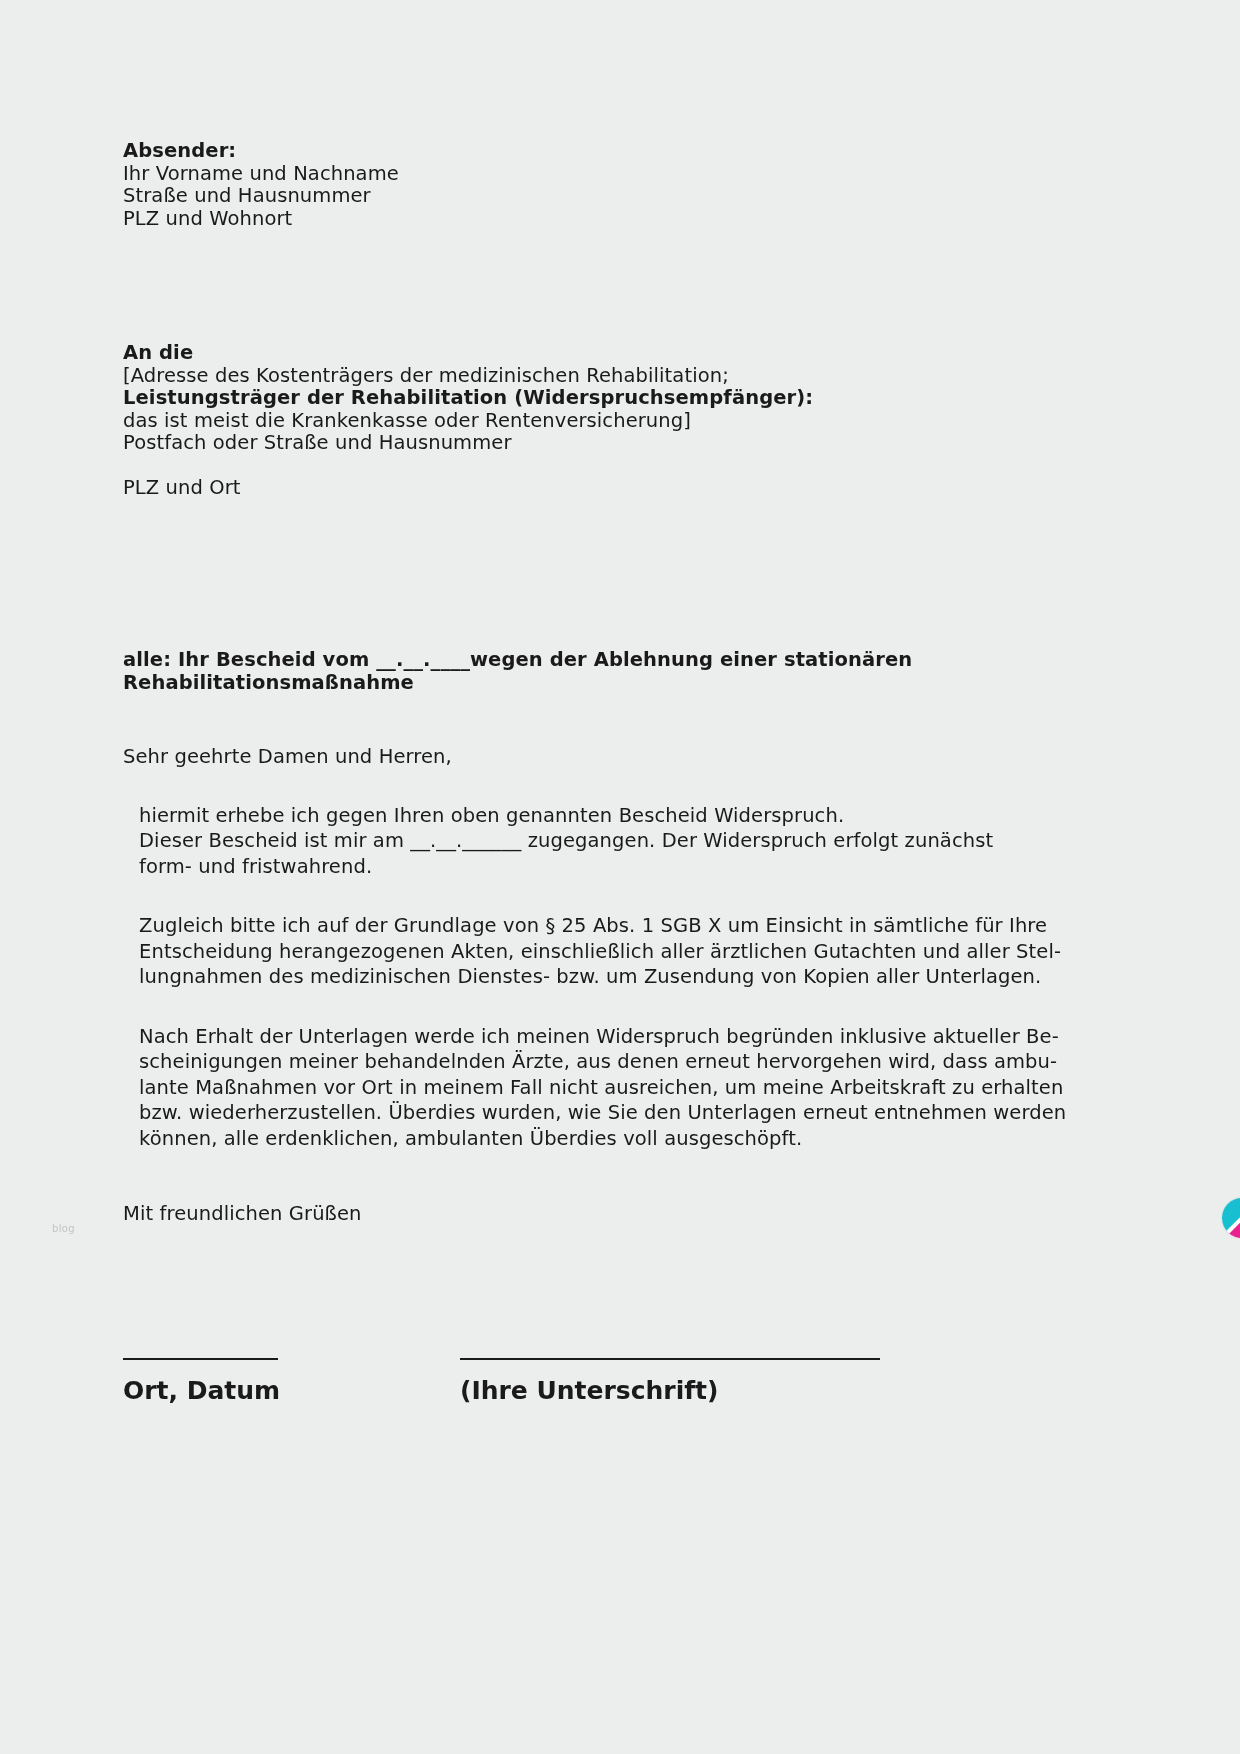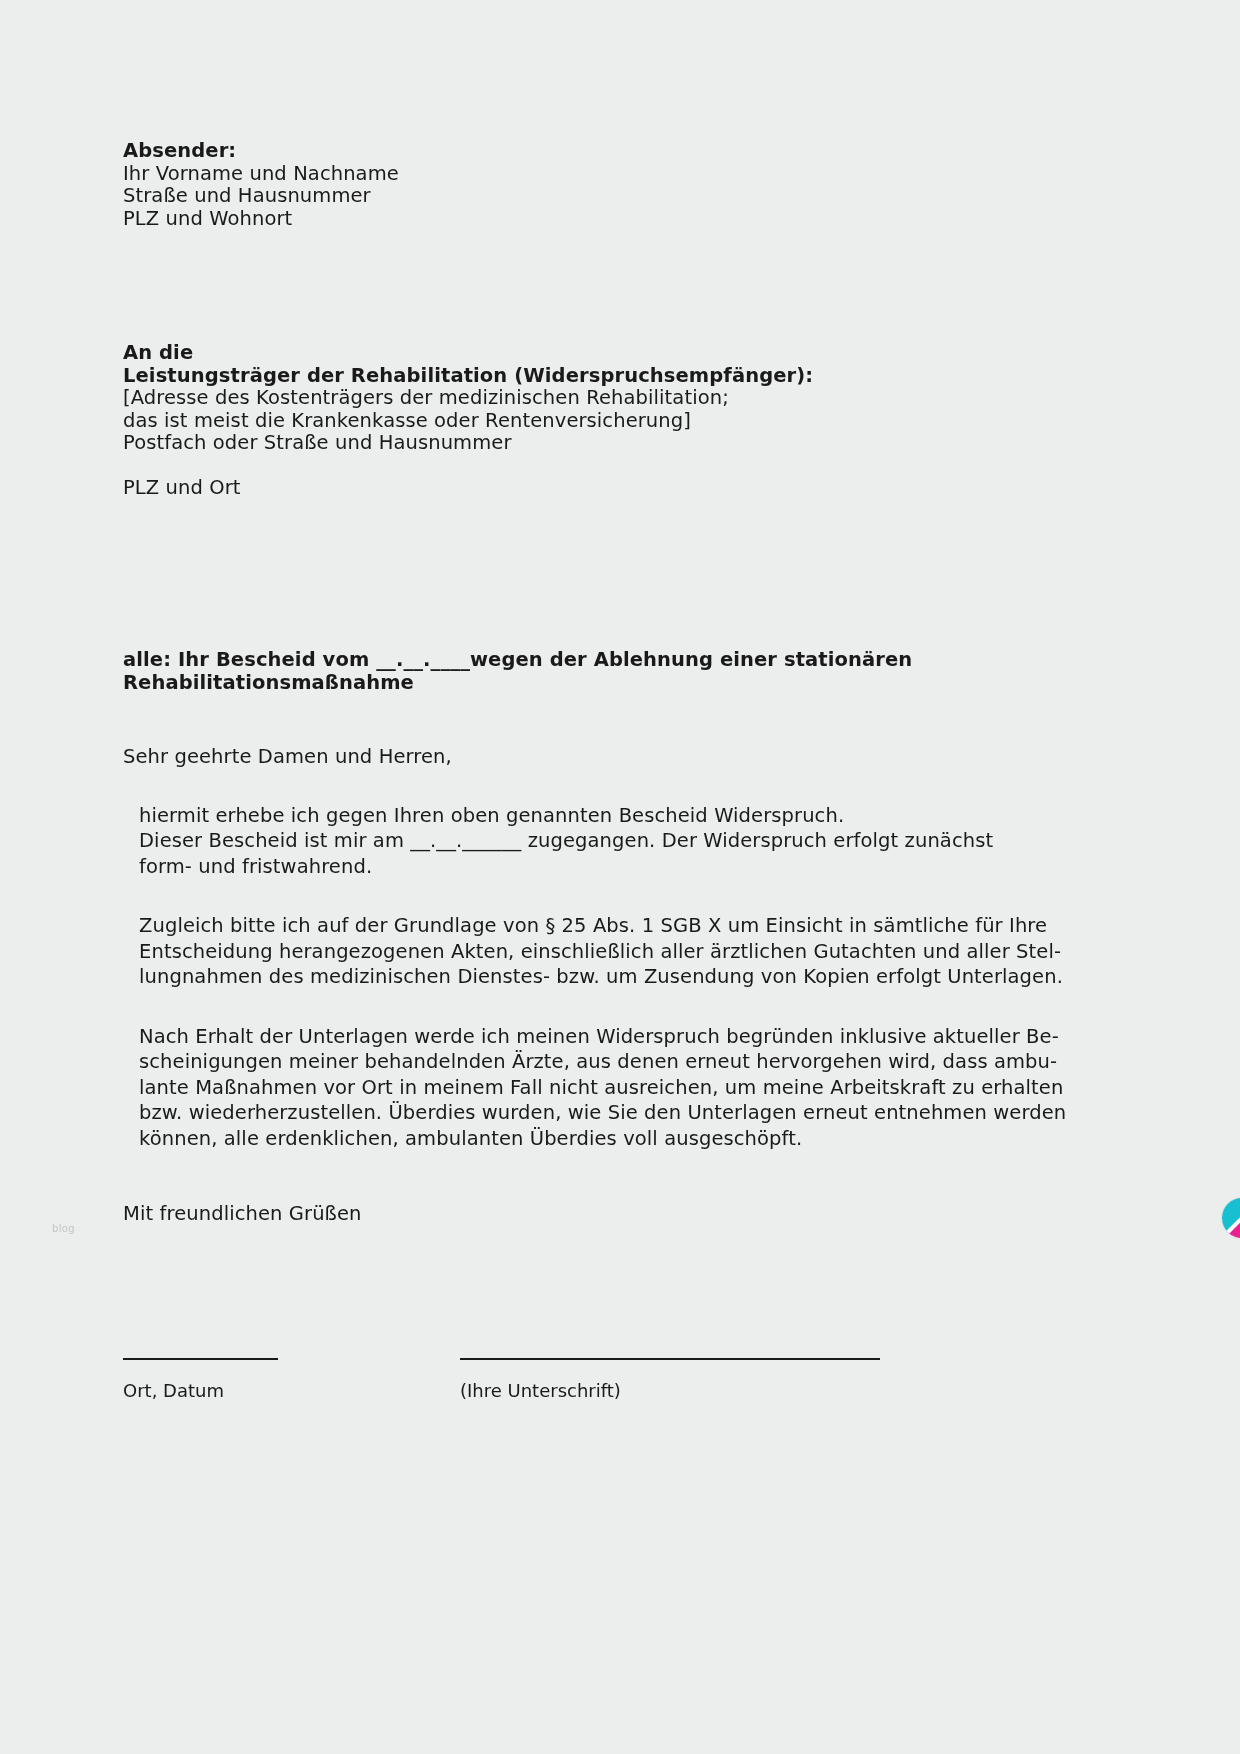--- a/index.html
+++ b/index.html
@@ -75,23 +75,24 @@
   }
   .rule-left { left: 0; width: 155px; }
   .rule-right { left: 337px; width: 420px; }
   .sig-labels {
     position: relative;
     height: 28px;
     margin-top: 9px;
   }
   .sig-labels span {
     position: absolute;
-    font-size: 18px;
+    font-size: 25px;
     line-height: 23px;
     white-space: pre;
+    font-weight: bold;
   }
   .lbl-left { left: 0; }
   .lbl-right { left: 337px; }
 
   
   .corner-tag {
     position: absolute;
     left: 36px;
     bottom: 22px;
     font-size: 10px;
@@ -144,22 +145,22 @@
       <div class="line bold">Absender:</div>
       <div class="line">Ihr Vorname und Nachname</div>
       <div class="line">Straße und Hausnummer</div>
       <div class="line">PLZ und Wohnort</div>
     </div>
 
     <div class="gap-xl"></div>
 
     <div class="blk">
       <div class="line bold">An die</div>
+      <div class="line">[Adresse des Kostenträgers der medizinischen Rehabilitation;</div>
       <div class="line bold">Leistungsträger der Rehabilitation (Widerspruchsempfänger):</div>
-      <div class="line">[Adresse des Kostenträgers der medizinischen Rehabilitation;</div>
       <div class="line">das ist meist die Krankenkasse oder Rentenversicherung]</div>
       <div class="line">Postfach oder Straße und Hausnummer</div>
       <div class="gap-sm"></div>
       <div class="line">PLZ und Ort</div>
     </div>
 
     <div class="gap-xxl"></div>
 
     <div class="blk">
       <div class="line bold">alle: Ihr Bescheid vom __.__.____wegen der Ablehnung einer stationären</div>
@@ -176,21 +177,21 @@
       <div class="line">hiermit erhebe ich gegen Ihren oben genannten Bescheid Widerspruch.</div>
       <div class="line">Dieser Bescheid ist mir am __.__.______ zugegangen. Der Widerspruch erfolgt zunächst</div>
       <div class="line">form- und fristwahrend.</div>
     </div>
 
     <div class="gap-md"></div>
 
     <div class="body-par">
       <div class="line">Zugleich bitte ich auf der Grundlage von § 25 Abs. 1 SGB X um Einsicht in sämtliche für Ihre</div>
       <div class="line">Entscheidung herangezogenen Akten, einschließlich aller ärztlichen Gutachten und aller Stel-</div>
-      <div class="line">lungnahmen des medizinischen Dienstes- bzw. um Zusendung von Kopien erfolgt Unterlagen.</div>
+      <div class="line">lungnahmen des medizinischen Dienstes- bzw. um Zusendung von Kopien aller Unterlagen.</div>
     </div>
 
     <div class="gap-md"></div>
 
     <div class="body-par">
       <div class="line">Nach Erhalt der Unterlagen werde ich meinen Widerspruch begründen inklusive aktueller Be-</div>
       <div class="line">scheinigungen meiner behandelnden Ärzte, aus denen erneut hervorgehen wird, dass ambu-</div>
       <div class="line">lante Maßnahmen vor Ort in meinem Fall nicht ausreichen, um meine Arbeitskraft zu erhalten</div>
       <div class="line">bzw. wiederherzustellen. Überdies wurden, wie Sie den Unterlagen erneut entnehmen werden</div>
       <div class="line">können, alle erdenklichen, ambulanten Überdies voll ausgeschöpft.</div>

